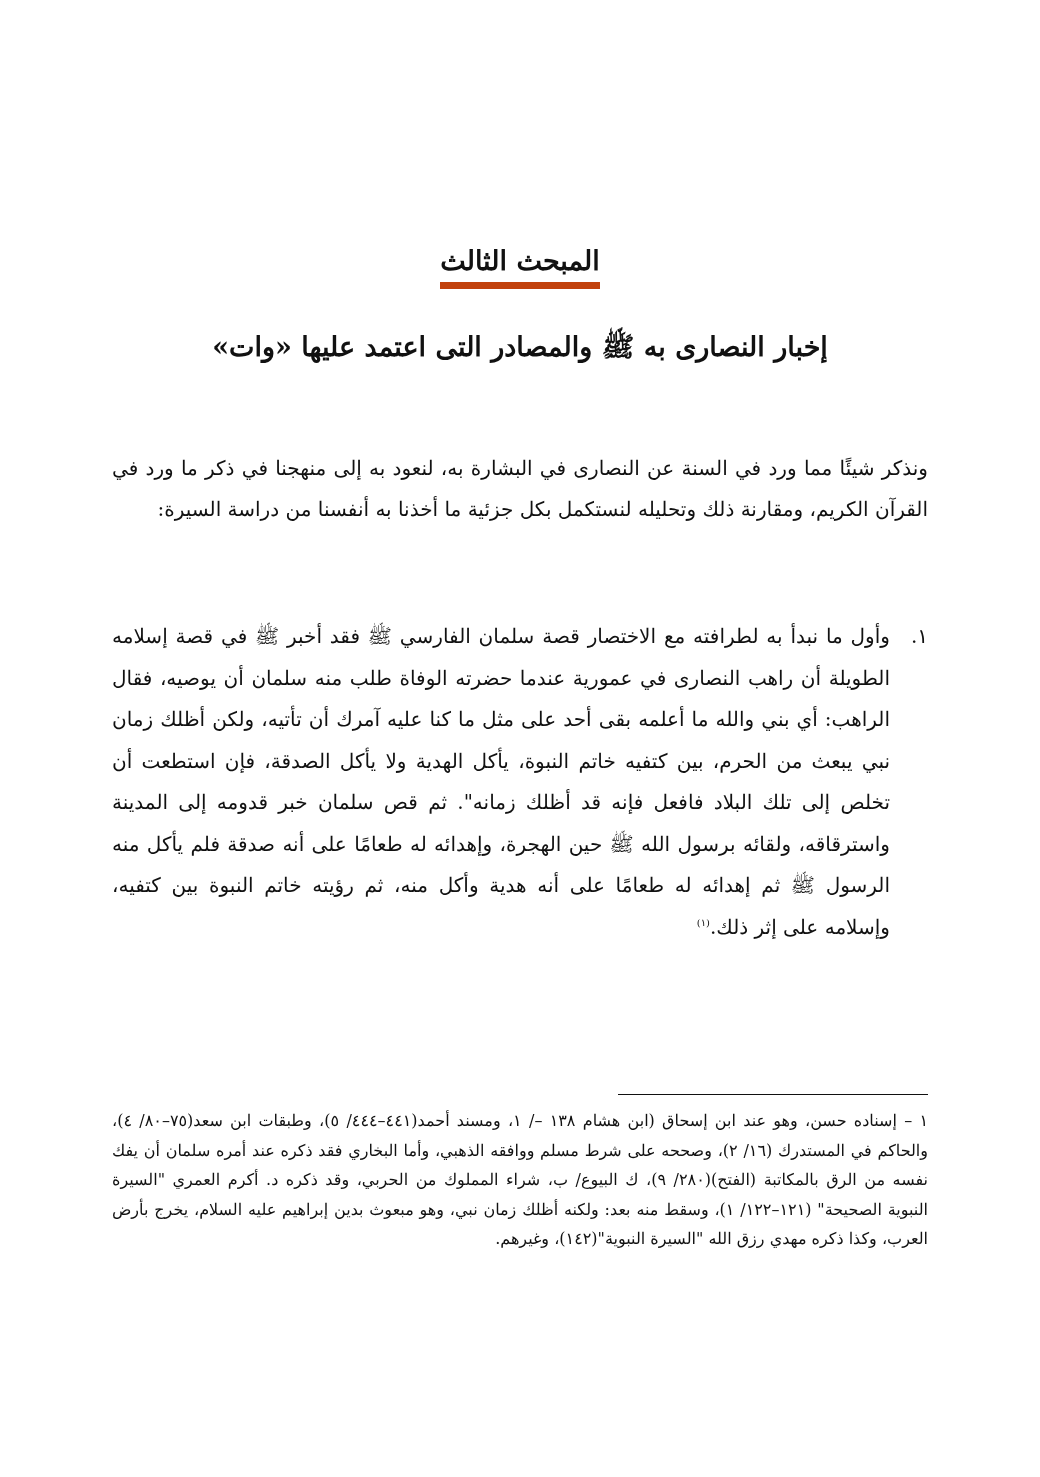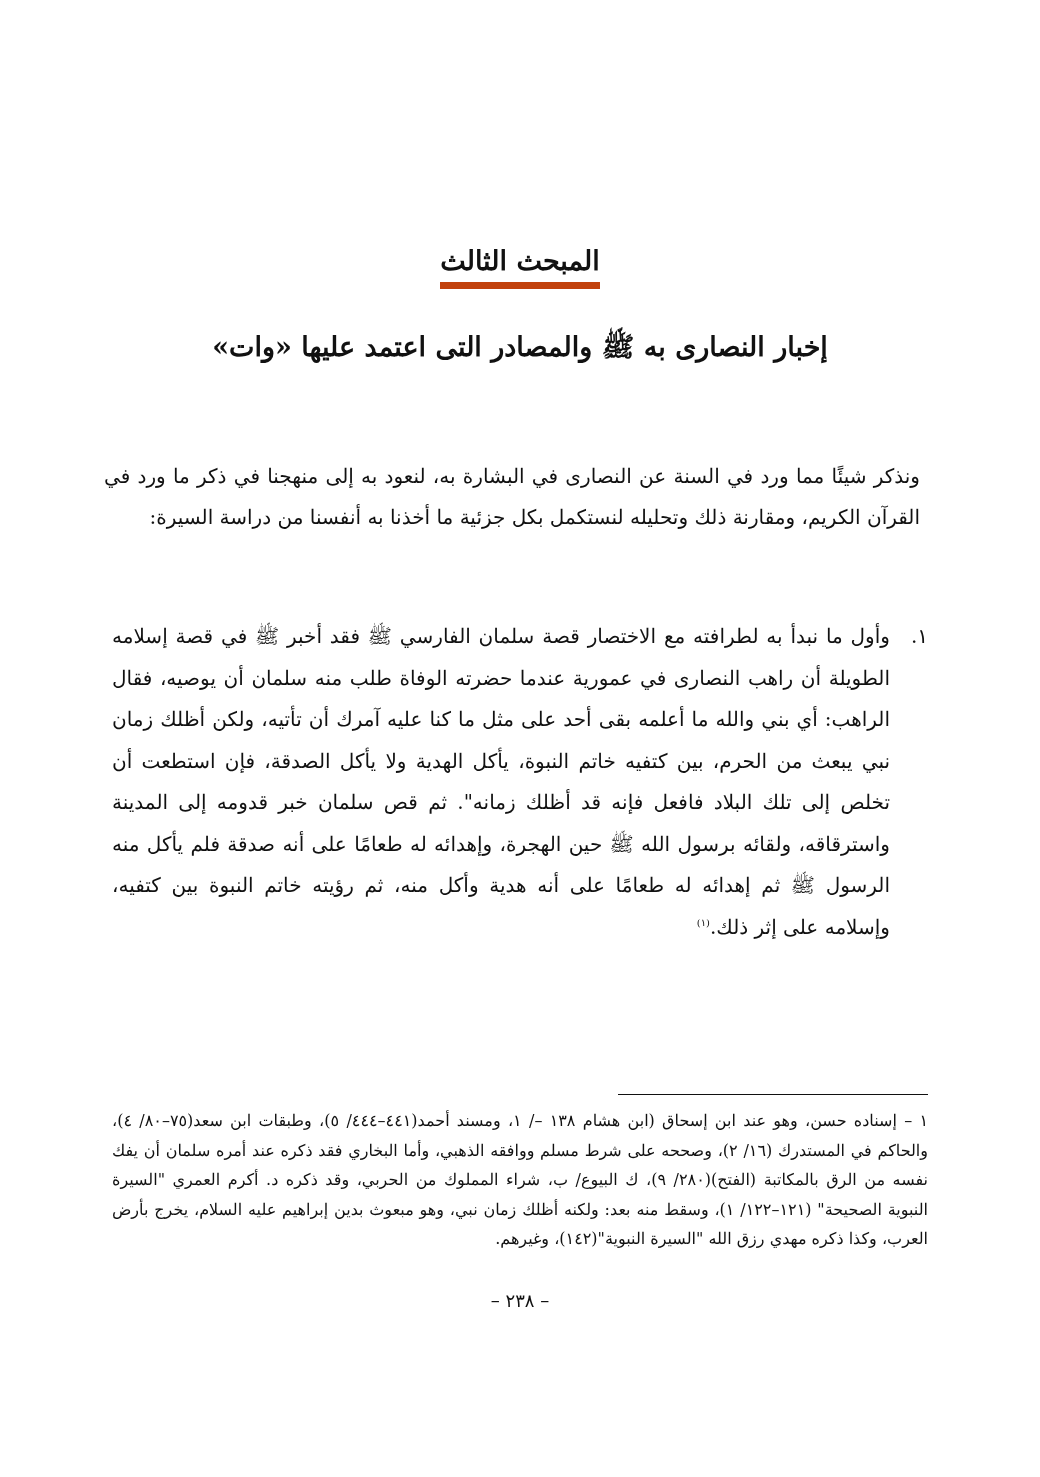--- a/index.html
+++ b/index.html
@@ -114,30 +114,29 @@
 <body>
 
 <div class="page">
 
   <div class="section-title">
     <span>المبحث الثالث</span>
   </div>
 
   <div class="main-heading">إخبار النصارى به ﷺ والمصادر التى اعتمد عليها «وات»</div>
 
-  <p class="intro" style="margin:8px;">ونذكر شيئًا مما ورد في السنة عن النصارى في البشارة به، لنعود به إلى منهجنا في ذكر ما ورد في القرآن الكريم، ومقارنة ذلك وتحليله لنستكمل بكل جزئية ما أخذنا به أنفسنا من دراسة السيرة:</p>
+  <p class="intro" style="margin:0;">ونذكر شيئًا مما ورد في السنة عن النصارى في البشارة به، لنعود به إلى منهجنا في ذكر ما ورد في القرآن الكريم، ومقارنة ذلك وتحليله لنستكمل بكل جزئية ما أخذنا به أنفسنا من دراسة السيرة:</p>
 
   <ol class="list">
     <li class="list-item">
       <span class="list-num">١.</span>
       <span class="list-text">
         <span>وأول ما نبدأ به لطرافته مع الاختصار قصة سلمان الفارسي ﷺ فقد أخبر ﷺ في قصة إسلامه الطويلة أن راهب النصارى في عمورية عندما حضرته الوفاة طلب منه سلمان أن يوصيه، فقال الراهب: أي بني والله ما أعلمه بقى أحد على مثل ما كنا عليه آمرك أن تأتيه، ولكن أظلك زمان نبي يبعث من الحرم، بين كتفيه خاتم النبوة، يأكل الهدية ولا يأكل الصدقة، فإن استطعت أن تخلص إلى تلك البلاد فافعل فإنه قد أظلك زمانه". ثم قص سلمان خبر قدومه إلى المدينة واسترقاقه، ولقائه برسول الله ﷺ حين الهجرة، وإهدائه له طعامًا على أنه صدقة فلم يأكل منه الرسول ﷺ ثم إهدائه له طعامًا على أنه هدية وأكل منه، ثم رؤيته خاتم النبوة بين كتفيه، وإسلامه على إثر ذلك.</span><sup class="fn-ref">(١)</sup>
       </span>
     </li>
   </ol>
 
   <div class="fn-rule"></div>
 
   <p class="footnote" style="margin:0;">١ – إسناده حسن، وهو عند ابن إسحاق (ابن هشام ١٣٨ –/ ١، ومسند أحمد(٤٤١–٤٤٤/ ٥)، وطبقات ابن سعد(٧٥–٨٠/ ٤)، والحاكم في المستدرك (١٦/ ٢)، وصححه على شرط مسلم ووافقه الذهبي، وأما البخاري فقد ذكره عند أمره سلمان أن يفك نفسه من الرق بالمكاتبة (الفتح)(٢٨٠/ ٩)، ك البيوع/ ب، شراء المملوك من الحربي، وقد ذكره د. أكرم العمري "السيرة النبوية الصحيحة" (١٢١–١٢٢/ ١)، وسقط منه بعد: ولكنه أظلك زمان نبي، وهو مبعوث بدين إبراهيم عليه السلام، يخرج بأرض العرب، وكذا ذكره مهدي رزق الله "السيرة النبوية"(١٤٢)، وغيرهم.</p>
 
-  <div class="page-number">– ٢٣٨ –</div>
 
 </div>
 
 </body></html>

